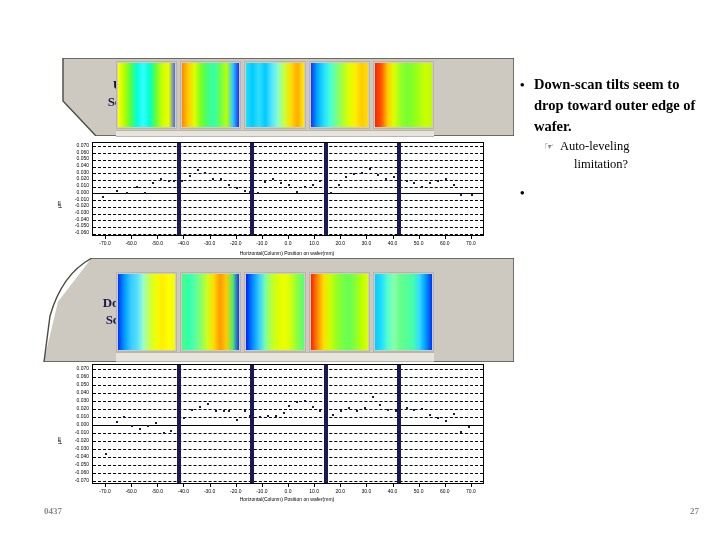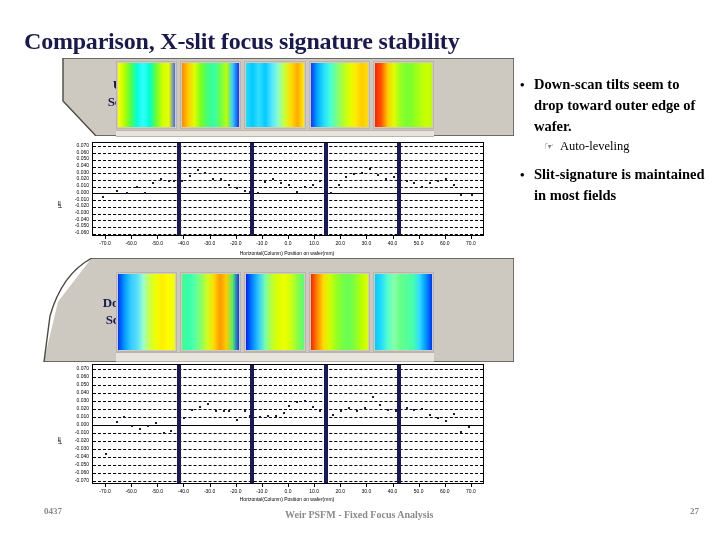--- a/index.html
+++ b/index.html
@@ -104,21 +104,20 @@
   }
   .foot-date{left:44px;top:506px;font-size:9px;font-weight:bold;}
   .foot-center{left:285px;top:509px;font-size:10px;font-weight:bold;}
   .foot-page{left:690px;top:506px;font-size:9px;font-weight:bold;}
 </style>
 </head>
 <body>
 
 <div class="slide">
 
-  <div class="title">Comparison, X-slit focus signature stability</div>
 
   <div class="wafer wafer-up" style="left:34px;top:58px;width:480px;height:78px;">
     <div class="wafer-body"></div>
     <svg class="wafer-outline" viewBox="0 0 480 78" preserveAspectRatio="none">
       <path d="M29,0 L480,0 L480,78 L62,78 L29,43 Z" fill="none" stroke="#4d4a44" stroke-width="1.4"></path>
     </svg>
     <div class="scan-label" style="left:58px;top:18px;width:58px;">
       <span>Up</span><br>
       <span>Scan</span>
     </div>
@@ -412,25 +411,24 @@
     </div>
 
   <div class="bullets">
     <div class="b1">
       <span class="dot">•</span>
       <span>Down-scan tilts seem to drop toward outer edge of wafer.</span>
     </div>
     <div class="b2">
       <span class="hand">☞</span>
       <span>Auto-leveling</span>
+      <span class="cont">limitation?</span>
     </div>
     <div class="gap"></div>
     <div class="b1">
       <span class="dot">•</span>
-      <span>Slit-signature is maintained in most fields</span>
     </div>
   </div>
 
   <div class="foot foot-date">0437</div>
-  <div class="foot foot-center">Weir PSFM - Fixed Focus Analysis</div>
   <div class="foot foot-page">27</div>
 
 </div>
 
 </body></html>

